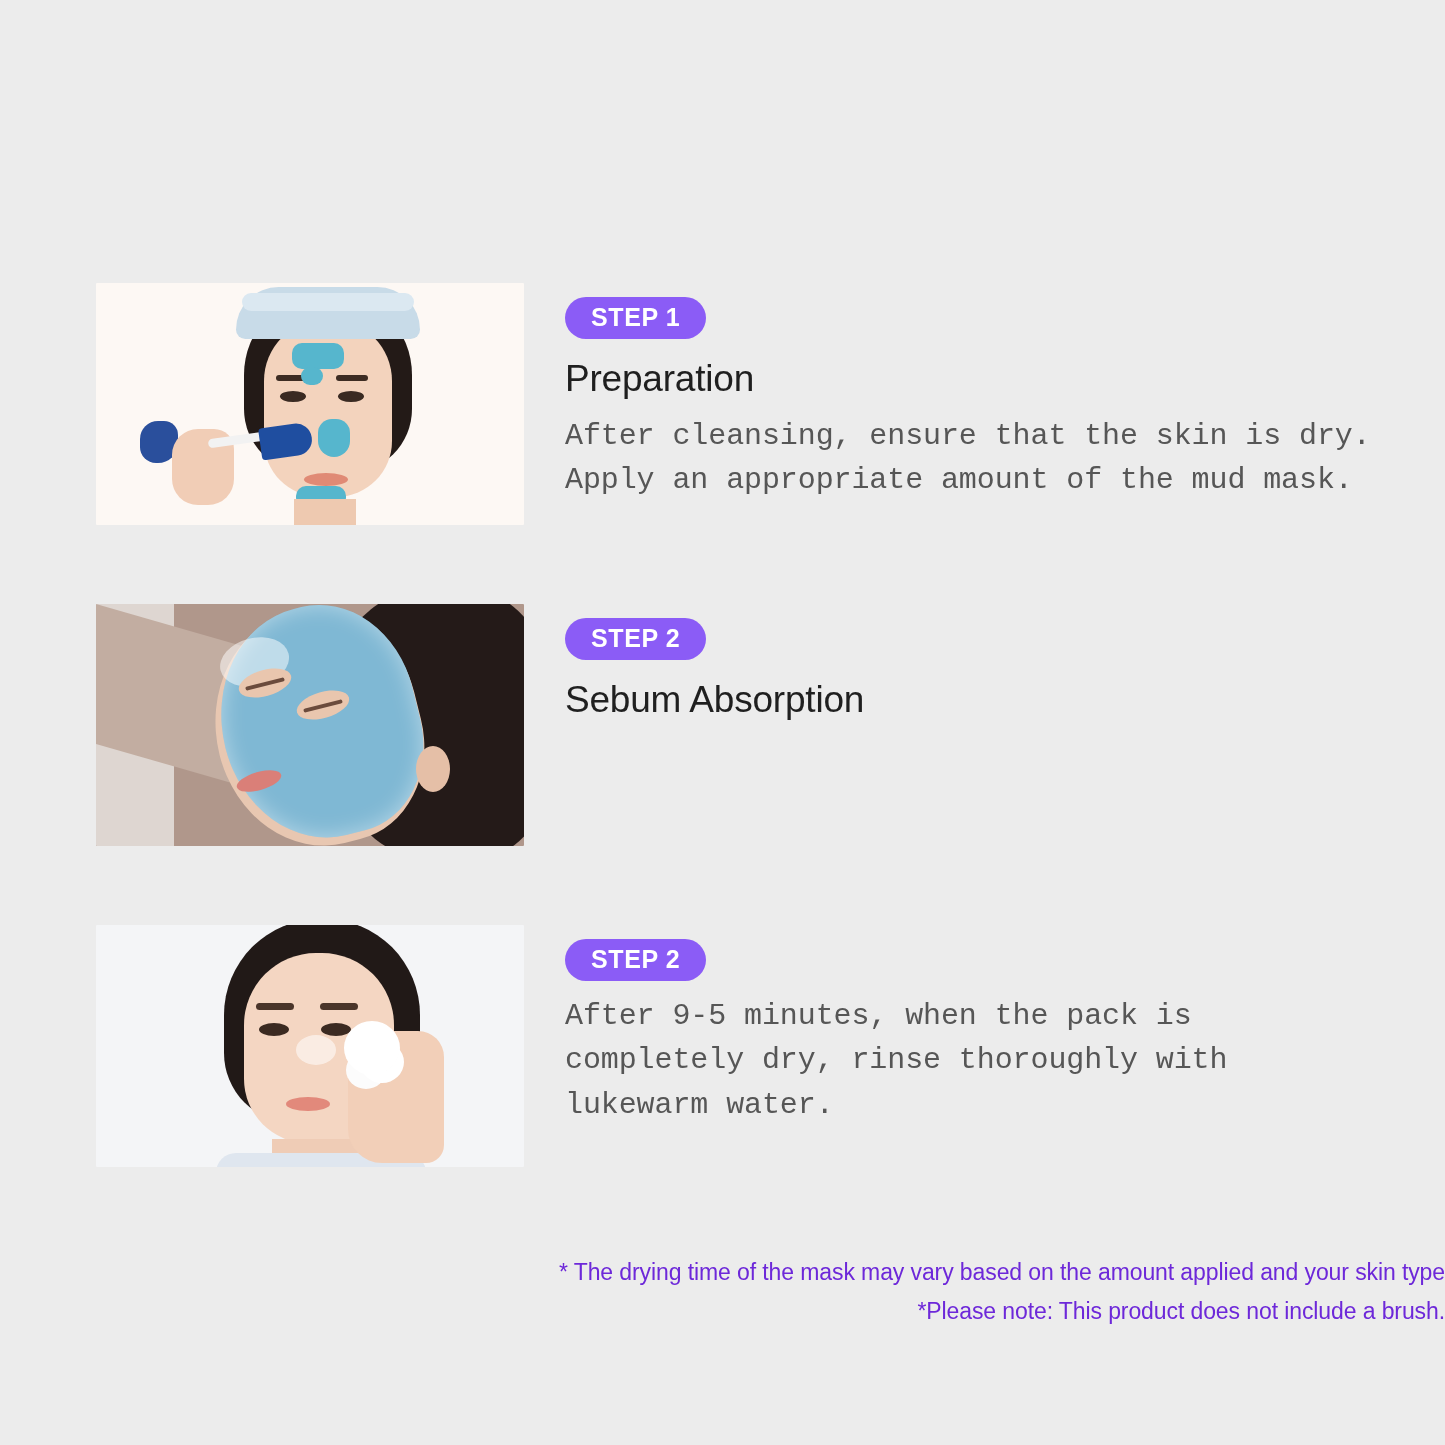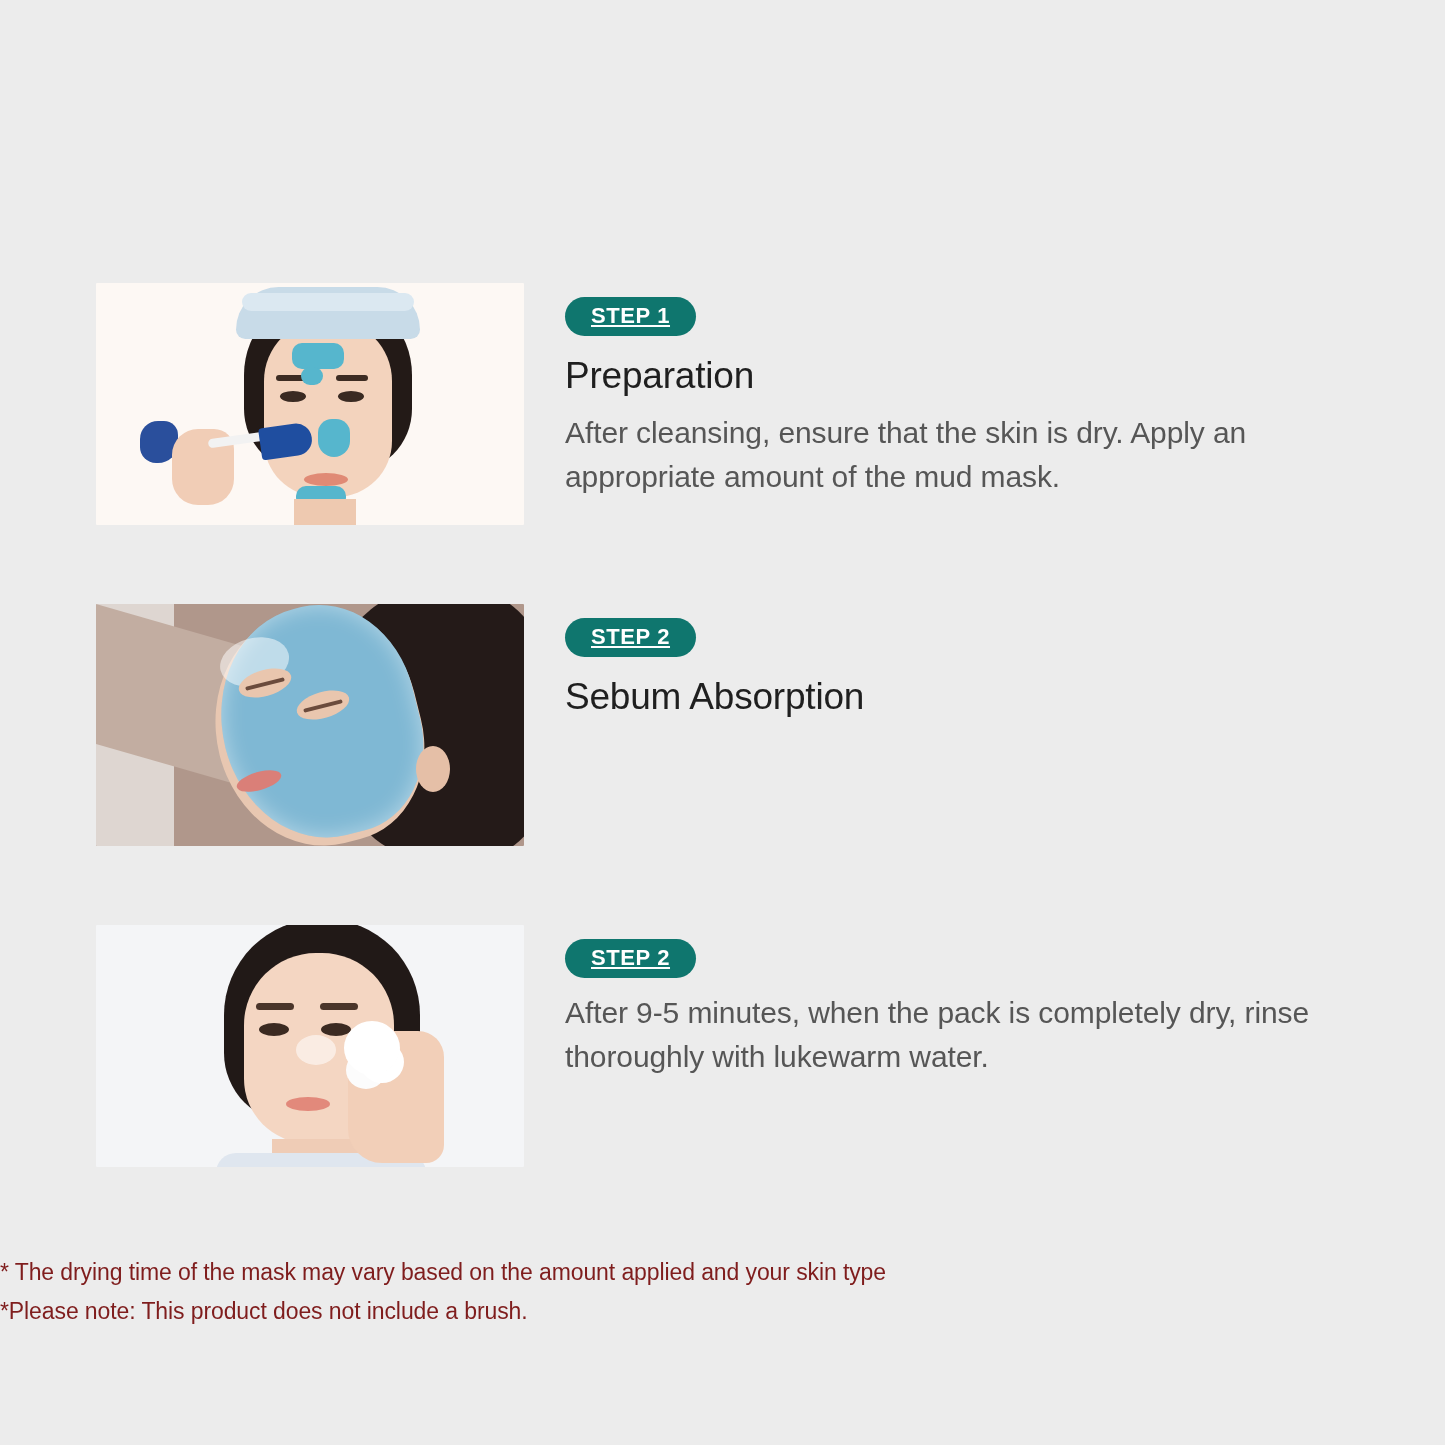--- a/index.html
+++ b/index.html
@@ -46,52 +46,52 @@
   }
   .photo-inner{ position:absolute; inset:0; }
 
   .step-body{
     position:absolute;
     left:565px; top:14px;
     width:810px;
   }
   .badge{
     display:inline-block;
-    background:#0f766e;
+    background:#8b5cf6;
     color:#ffffff;
-    font-size:22px;
+    font-size:25px;
     font-weight:700;
     letter-spacing:0.6px;
     padding:8px 26px 9px 26px;
     border-radius:24px;
     line-height:1;
-    text-decoration:underline;
   }
   .step-heading{
     margin-top:19px;
     font-size:37px;
     font-weight:400;
     color:#1f1f1f;
     letter-spacing:-0.2px;
     line-height:1.15;
   }
   .step-desc{
     margin-top:13px;
     font-size:30px;
     color:#565656;
     line-height:1.48;
     letter-spacing:-0.1px;
+    font-family:Liberation Mono, monospace;
   }
 
   
   .footnotes{
     position:absolute;
     left:0; right:0; top:1253px;
-    text-align:left;
-    color:#7f1d1d;
+    text-align:right;
+    color:#6d28d9;
     font-size:23px;
     line-height:1.68;
     letter-spacing:-0.1px;
   }
   .footnote{ display:block; }
 
   
   .skin{ background:#f0cdb4; }
 
   

